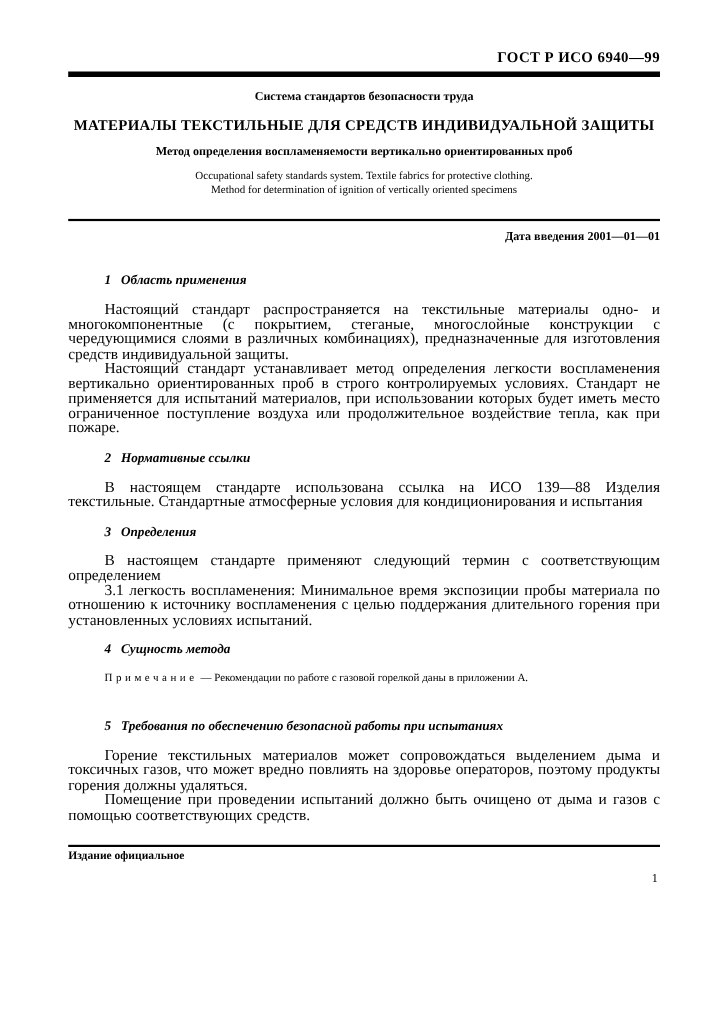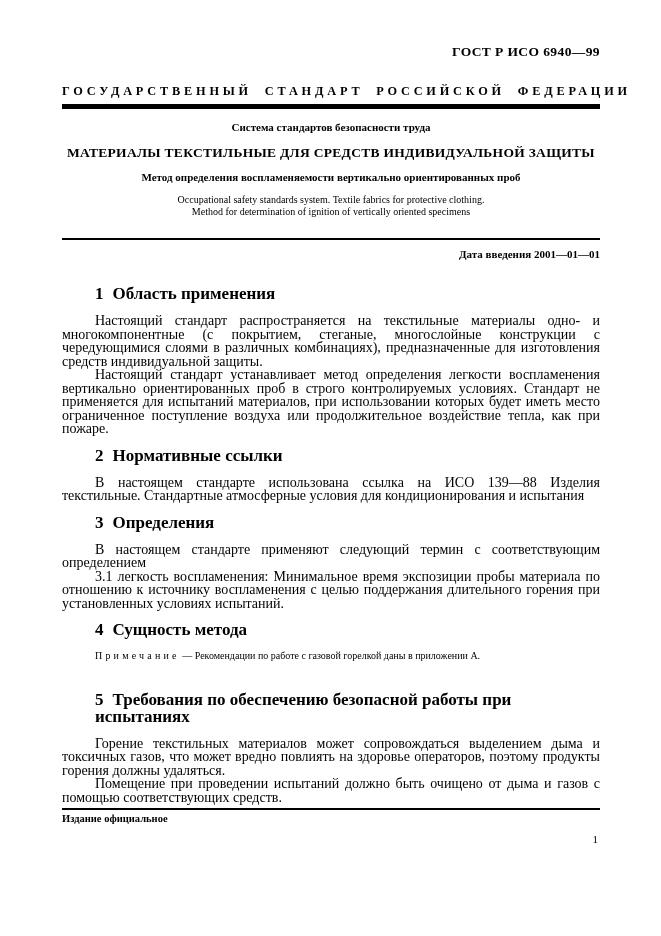--- a/index.html
+++ b/index.html
@@ -28,51 +28,50 @@
   .header-bar { margin-top: 5px; height: 5px; background: #000; }
   .sys-title { margin-top: 12px; text-align: center; font-weight: bold; font-size: 11px; }
   .main-title { margin-top: 12px; text-align: center; font-weight: bold; font-size: 13.5px; letter-spacing: .3px; }
   .subtitle { margin-top: 10px; text-align: center; font-weight: bold; font-size: 11px; }
   .eng-title { margin-top: 11px; text-align: center; font-size: 10px; line-height: 12px; }
   .intro-rule { margin-top: 20px; height: 2px; background: #000; }
   .effective-date { margin-top: 8px; text-align: right; font-weight: bold; font-size: 11px; }
   .section { margin-top: 0; }
   .sec-heading {
     margin-top: 11px; padding-left: 33px;
-    font-weight: bold; font-size: 17px; line-height: 17px;
+    font-weight: bold; font-size: 12px; line-height: 17px; font-style: italic;
   }
   .sec-heading .sec-num { margin-right: 9px; }
   .sec-heading.mt-lg { margin-top: 25px; }
   .sec-heading.mt-xl { margin-top: 28px; }
   .sec-body { margin-top: 12px; }
   .para {
     margin: 0; text-indent: 33px; text-align: justify;
     font-size: 14px; line-height: 13.5px;
   }
   .term-bold { font-weight: normal; }
   .note {
     margin: 10px 0 0 0; text-indent: 33px; text-align: justify;
     font-size: 10px; line-height: 12.5px;
   }
   .note-label { letter-spacing: 3.2px; }
   .footer {
-    position: absolute; left: 62px; right: 61px; top: 808px;
+    position: absolute; left: 62px; right: 61px; top: 768px;
   }
   .footer-rule { height: 2px; background: #000; }
   .edition-note { margin-top: 3px; font-weight: bold; font-size: 10.5px; }
   .page-number { margin-top: 9px; text-align: right; font-size: 11px; padding-right: 2px; }
 </style>
 </head>
 <body>
 
 <div class="page">
 
   <div class="doc-code">ГОСТ Р ИСО 6940—99</div>
 
-  <div class="fed-header">ГОСУДАРСТВЕННЫЙ СТАНДАРТ РОССИЙСКОЙ ФЕДЕРАЦИИ</div>
 
   <div class="header-bar"></div>
 
   <div class="sys-title">Система стандартов безопасности труда</div>
 
   <div class="main-title">МАТЕРИАЛЫ ТЕКСТИЛЬНЫЕ ДЛЯ СРЕДСТВ ИНДИВИДУАЛЬНОЙ ЗАЩИТЫ</div>
 
   <div class="subtitle">Метод определения воспламеняемости вертикально ориентированных проб</div>
 
   <div class="eng-title">

